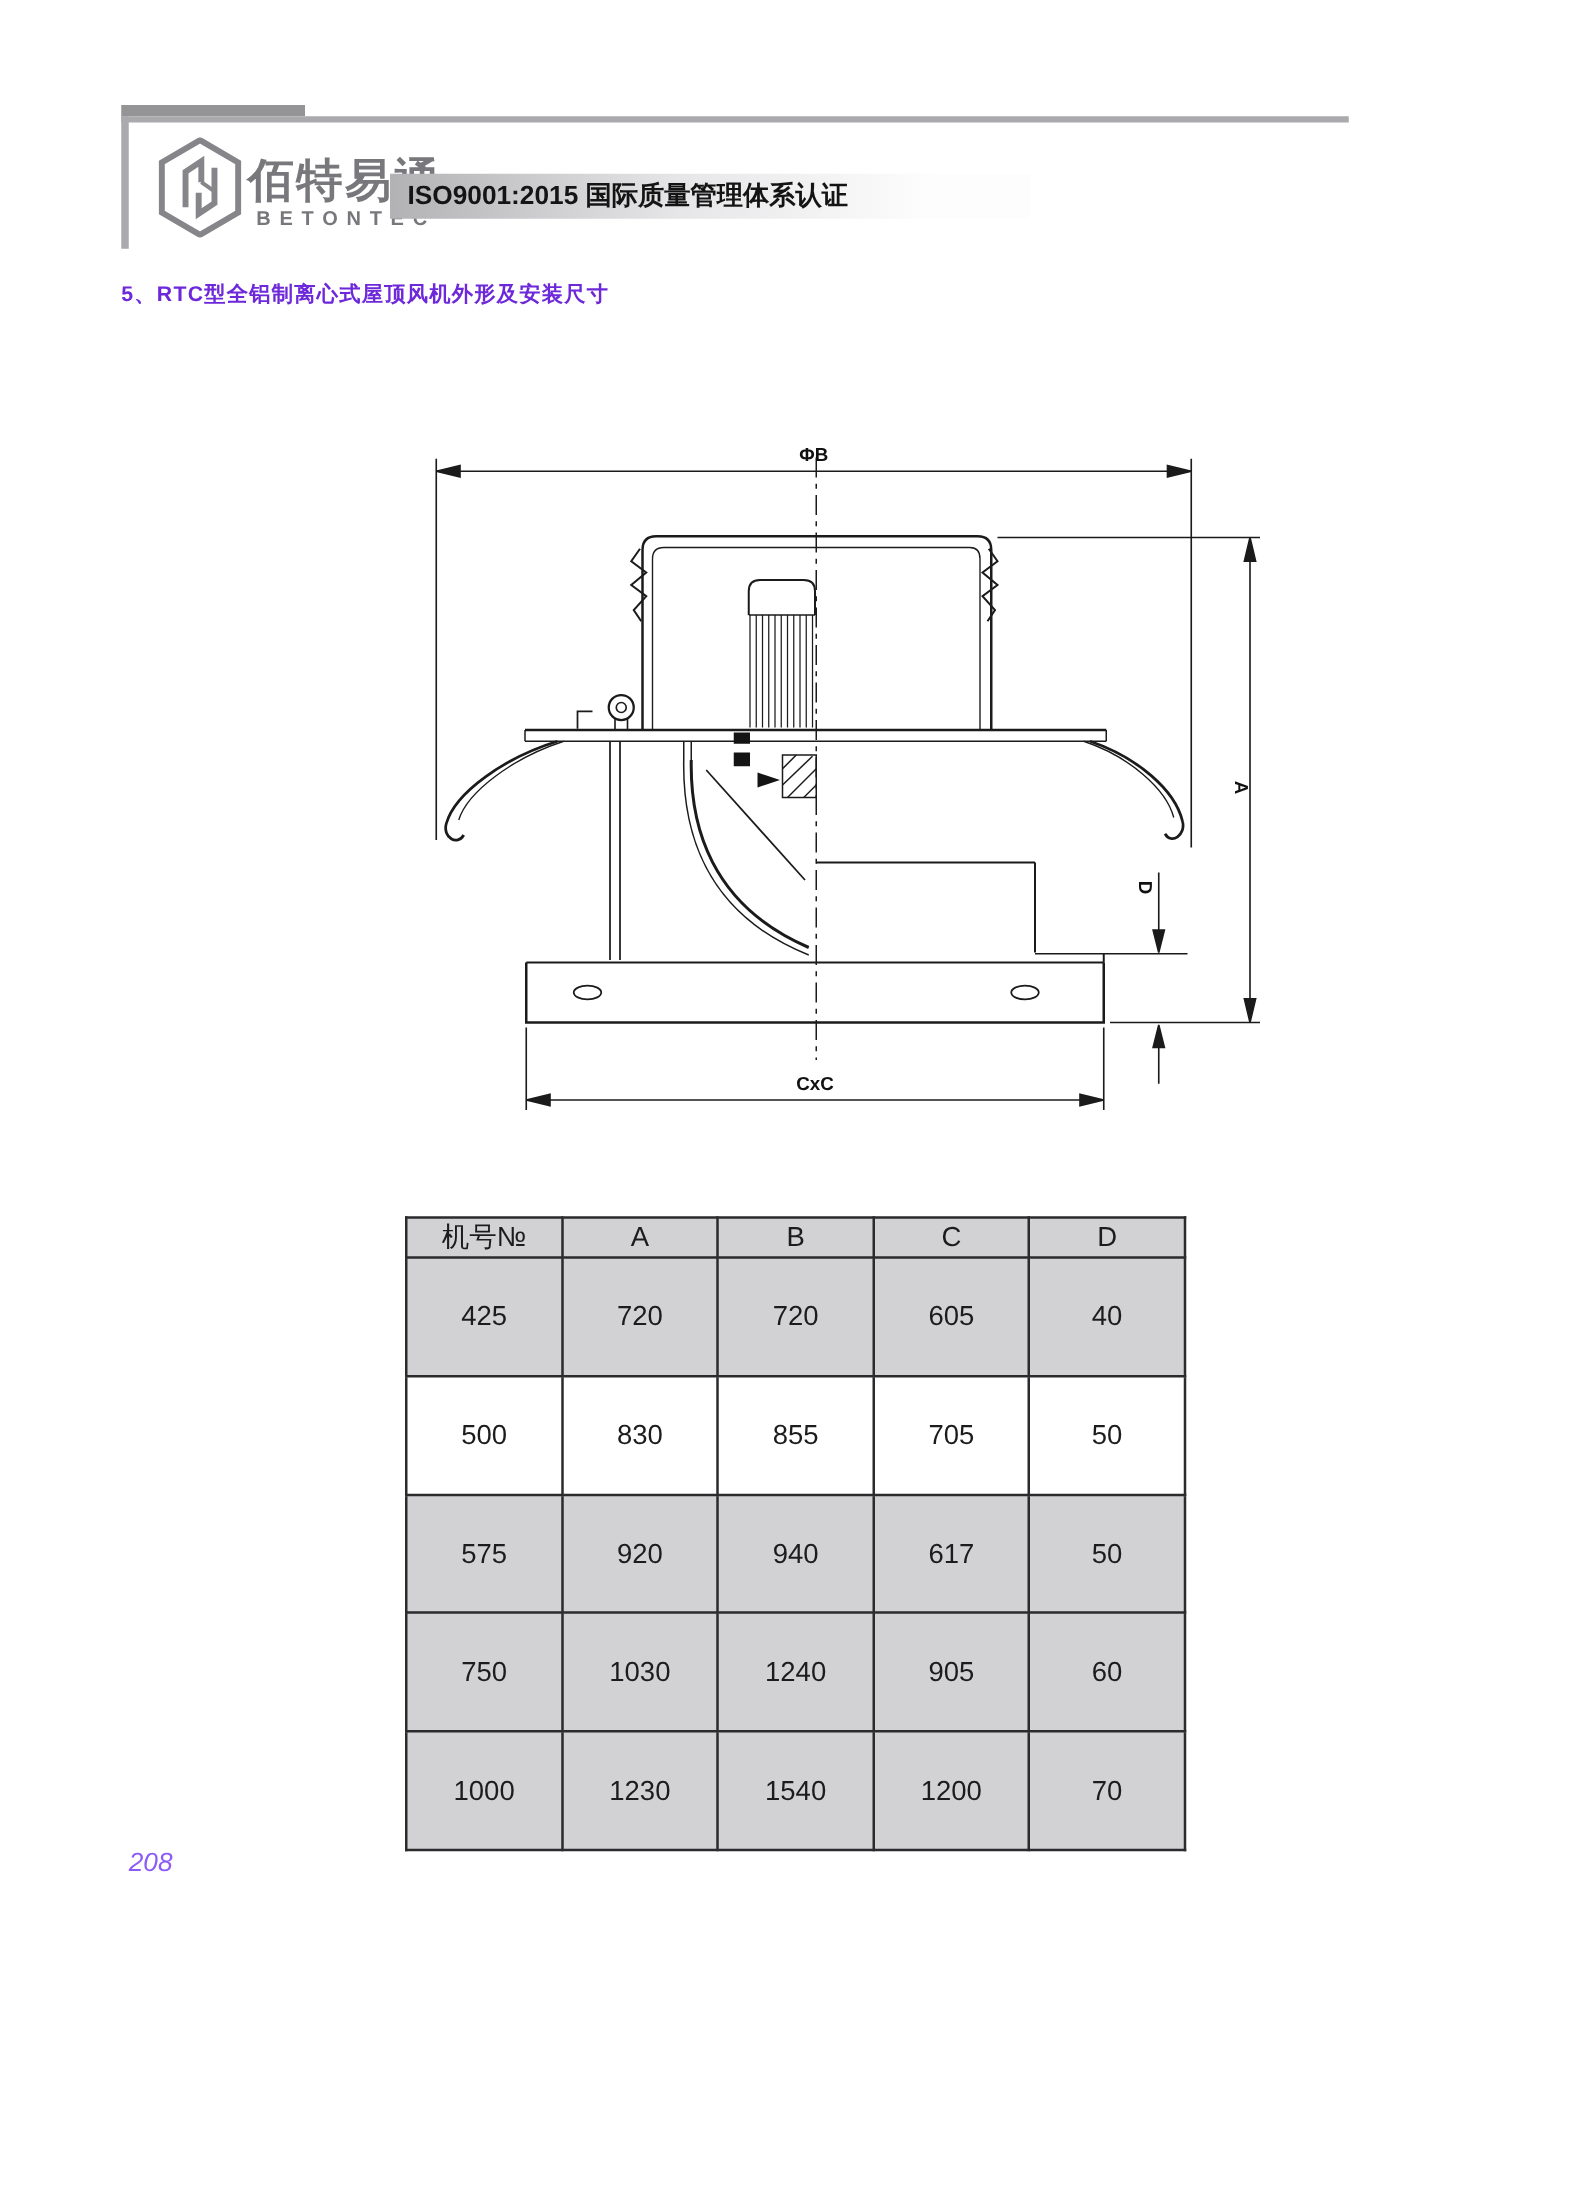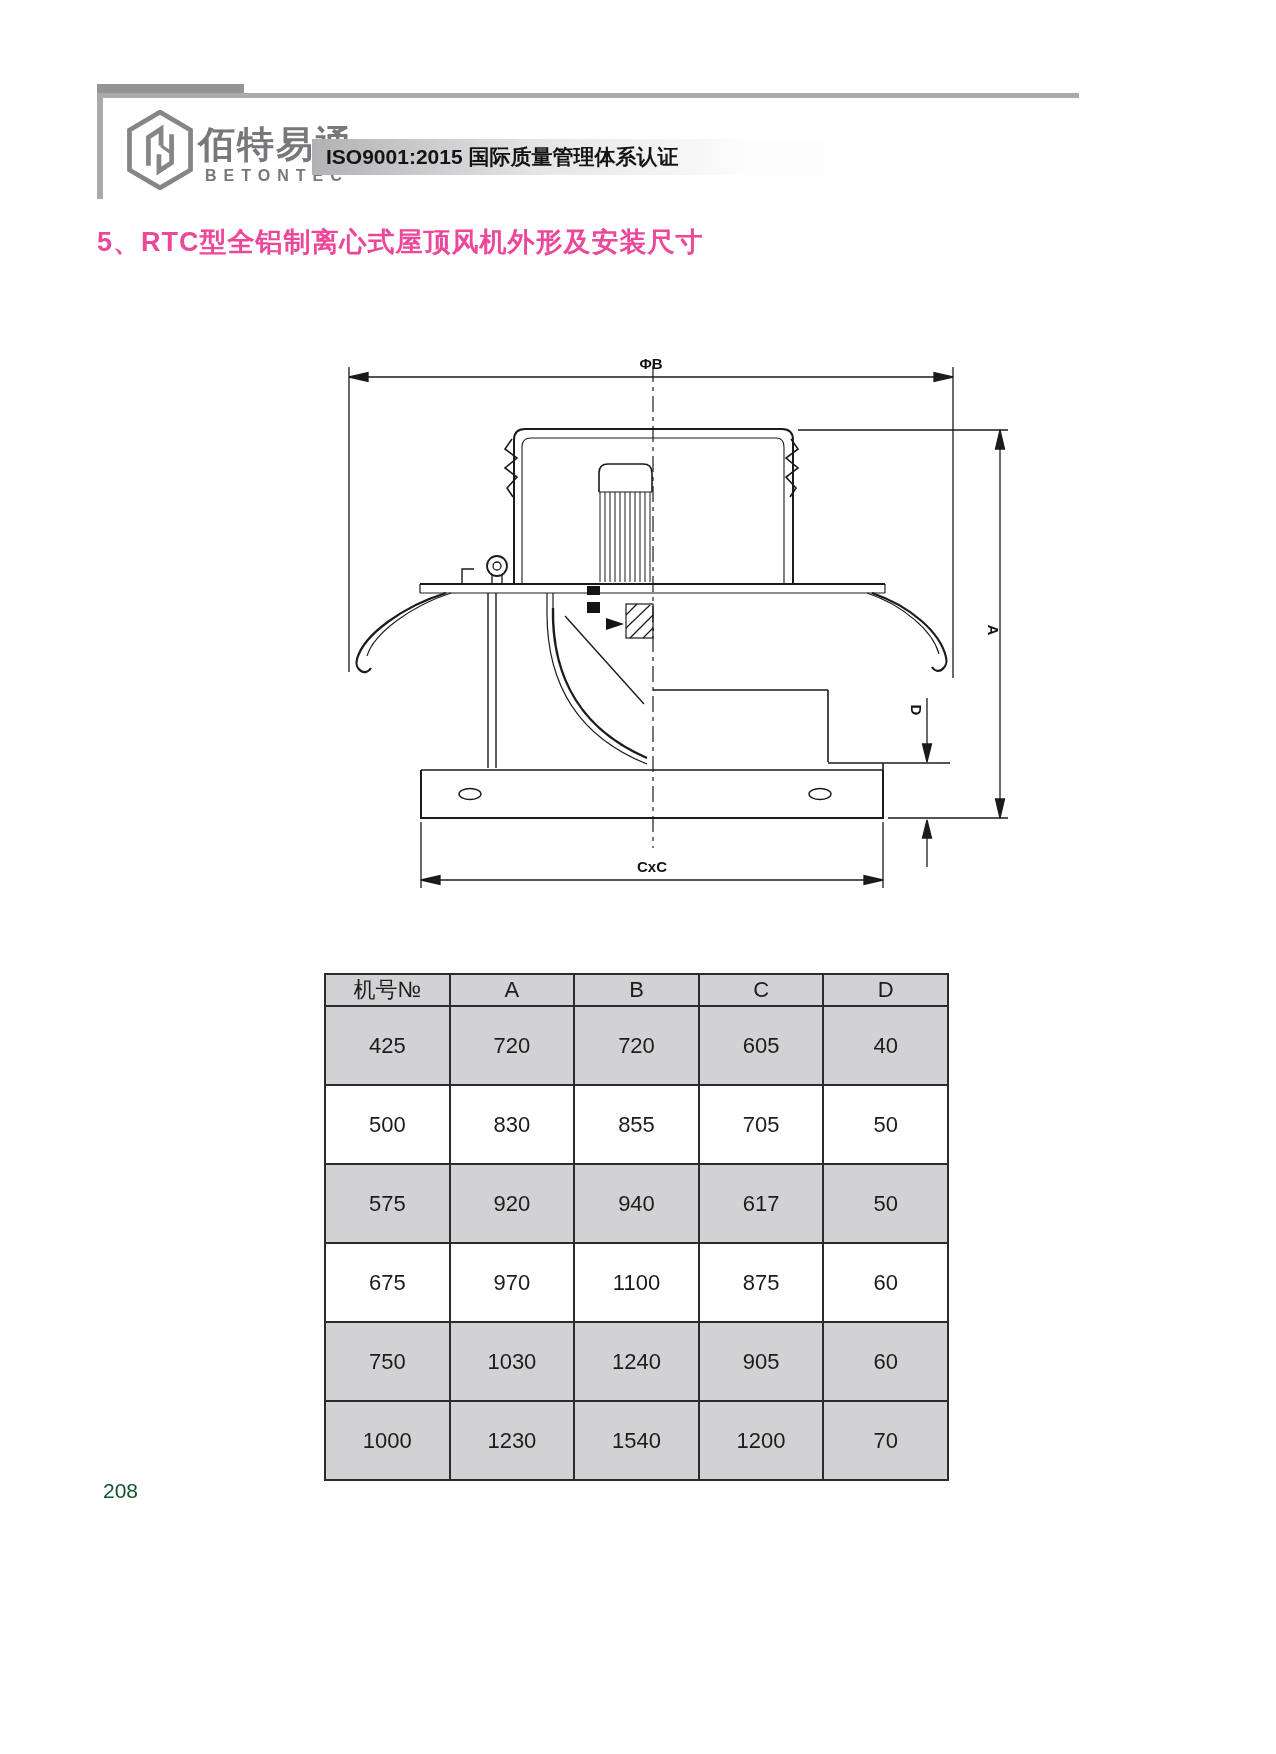--- a/index.html
+++ b/index.html
@@ -16,37 +16,37 @@
 
   .brand-cn{left:198px;top:120px;font-size:37px;font-weight:700;color:#78787c;letter-spacing:2px;}
   .brand-en{left:205px;top:167px;font-size:16px;font-weight:700;color:#78787c;letter-spacing:7px;}
   .iso-bar{
     left:312px;top:139px;width:512px;height:36px;
     background:linear-gradient(to right,#b2b2b5 0%,#e6e6e8 45%,#fdfdfd 85%);
     font-size:21px;font-weight:700;line-height:36px;color:#141414;
     padding-left:14px;box-sizing:border-box;white-space:nowrap;
   }
 
-  .page-title{left:97px;top:224px;font-size:27px;font-weight:700;color:#ec4899;letter-spacing:1px;}
+  .page-title{left:97px;top:224px;font-size:17px;font-weight:700;color:#6d28d9;letter-spacing:1px;}
 
   .drawing{left:300px;top:300px;}
 
   
   .dim-table-wrap{left:324px;top:973px;width:625px;height:508px;}
   table.dim{
     width:100%;height:100%;border-collapse:collapse;table-layout:fixed;
     font-size:22px;color:#1c1c1c;border-radius:28px;
   }
   table.dim th, table.dim td{
     border:2px solid #2b2b2e;text-align:center;vertical-align:middle;
     font-weight:400;padding:0;
   }
   table.dim thead tr, table.dim tr.shaded{background:#d2d2d4;}
 
-  .page-number{left:103px;top:1479px;font-size:21px;color:#14532d;}
+  .page-number{left:103px;top:1479px;font-size:21px;color:#8b5cf6;font-style:italic;}
 </style>
 </head>
 <body>
 
 <div class="abs rule-thick"></div>
 <div class="abs rule-long"></div>
 <div class="abs rule-vert"></div>
 
 <svg class="abs" style="left:126px;top:110px" width="68" height="80" viewBox="0 0 64 76">
   <polygon points="32,2 61,19 61,57 32,74 3,57 3,19" fill="none" stroke="#85858a" stroke-width="4.5"></polygon>
@@ -196,27 +196,20 @@
           <td>705</td>
           <td>50</td>
         </tr>
         <tr class="shaded">
           <td>575</td>
           <td>920</td>
           <td>940</td>
           <td>617</td>
           <td>50</td>
         </tr>
-        <tr>
-          <td>675</td>
-          <td>970</td>
-          <td>1100</td>
-          <td>875</td>
-          <td>60</td>
-        </tr>
         <tr class="shaded">
           <td>750</td>
           <td>1030</td>
           <td>1240</td>
           <td>905</td>
           <td>60</td>
         </tr>
         <tr class="shaded">
           <td>1000</td>
           <td>1230</td>

